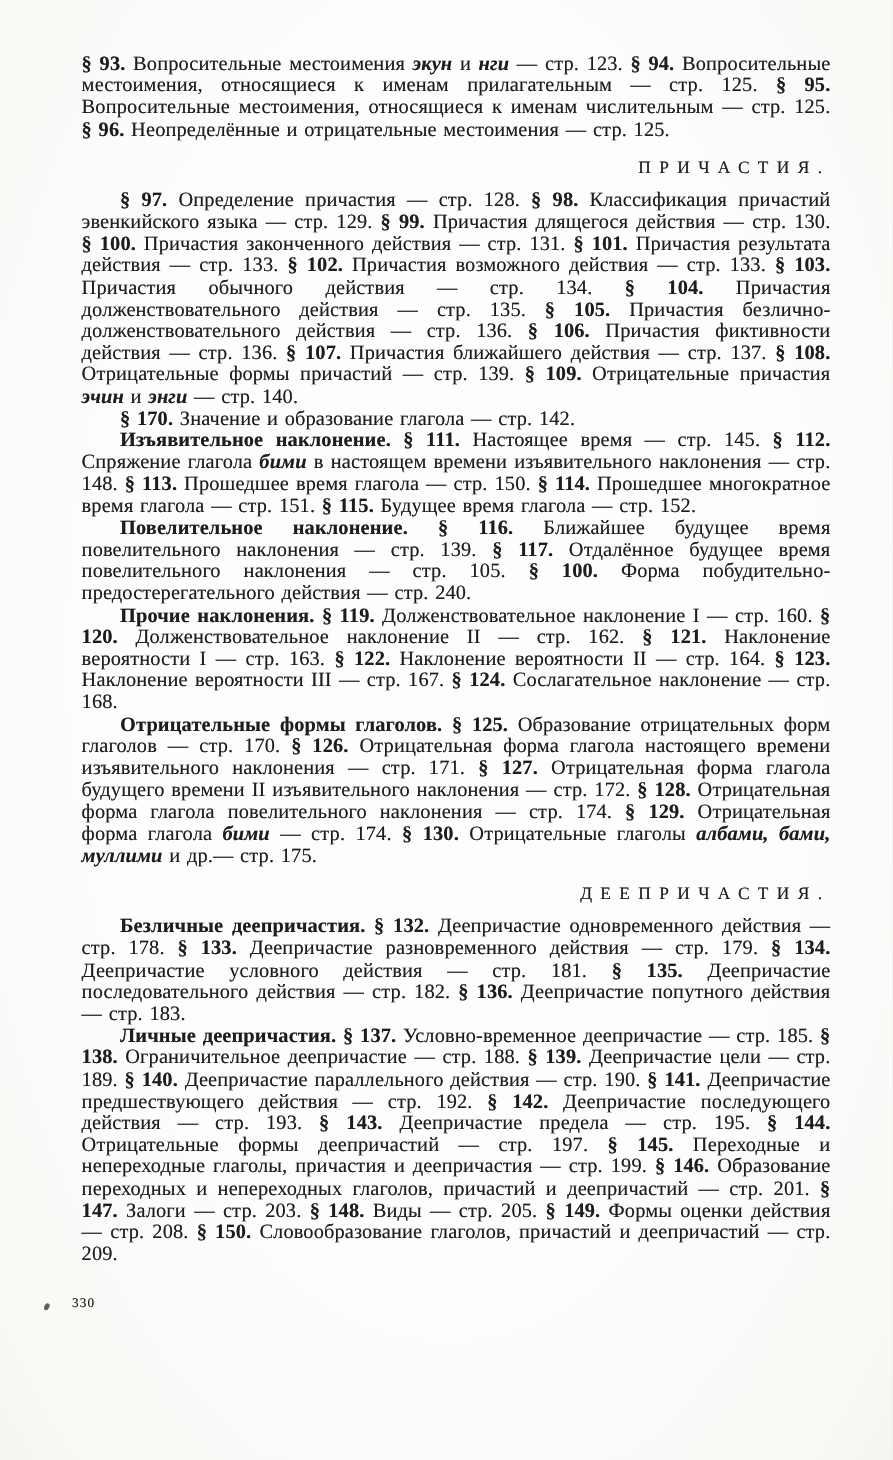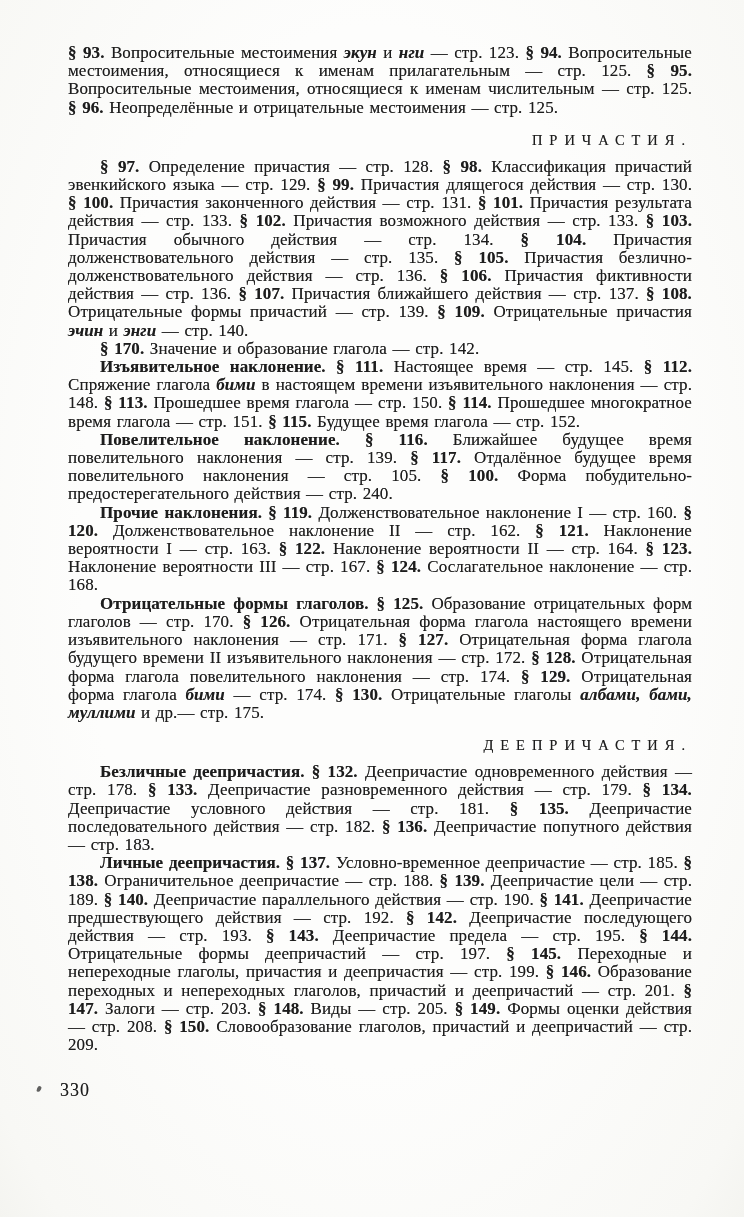--- a/index.html
+++ b/index.html
@@ -41,21 +41,21 @@
     letter-spacing: 0.48em;
     margin: 15px 0 9px 0;
     text-indent: 0.48em; 
     text-shadow: 0 0 0.5px rgba(25,25,25,0.5);
     white-space: nowrap;
   }
   .page-number {
     position: absolute;
     left: 60px;
     top: 1080px;
-    font-size: 18px;
+    font-size: 11px;
     letter-spacing: 1px;
     text-shadow: 0 0 0.5px rgba(25,25,25,0.55);
   }
   .ink-speck {
     position: absolute;
     left: 37px;
     top: 1086px;
     width: 4px;
     height: 6px;
     background: #3a3a3a;

